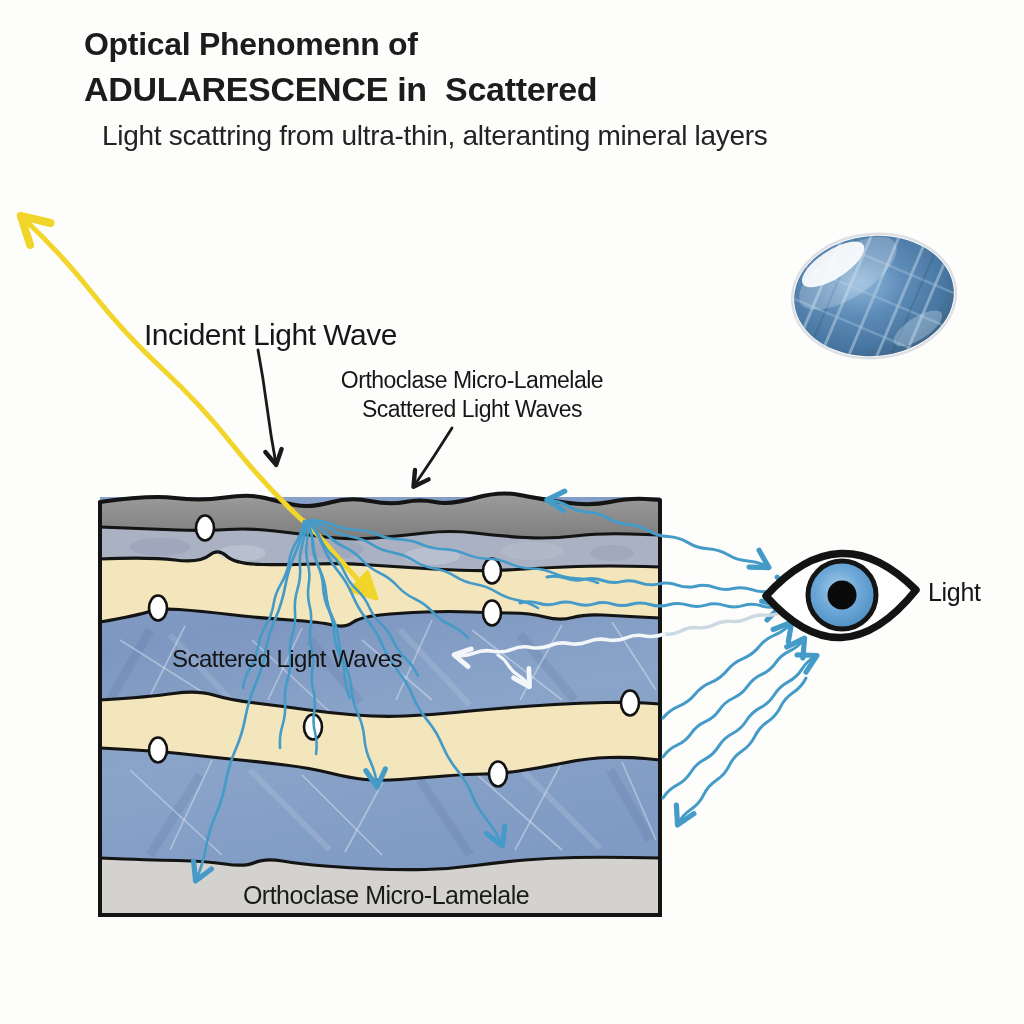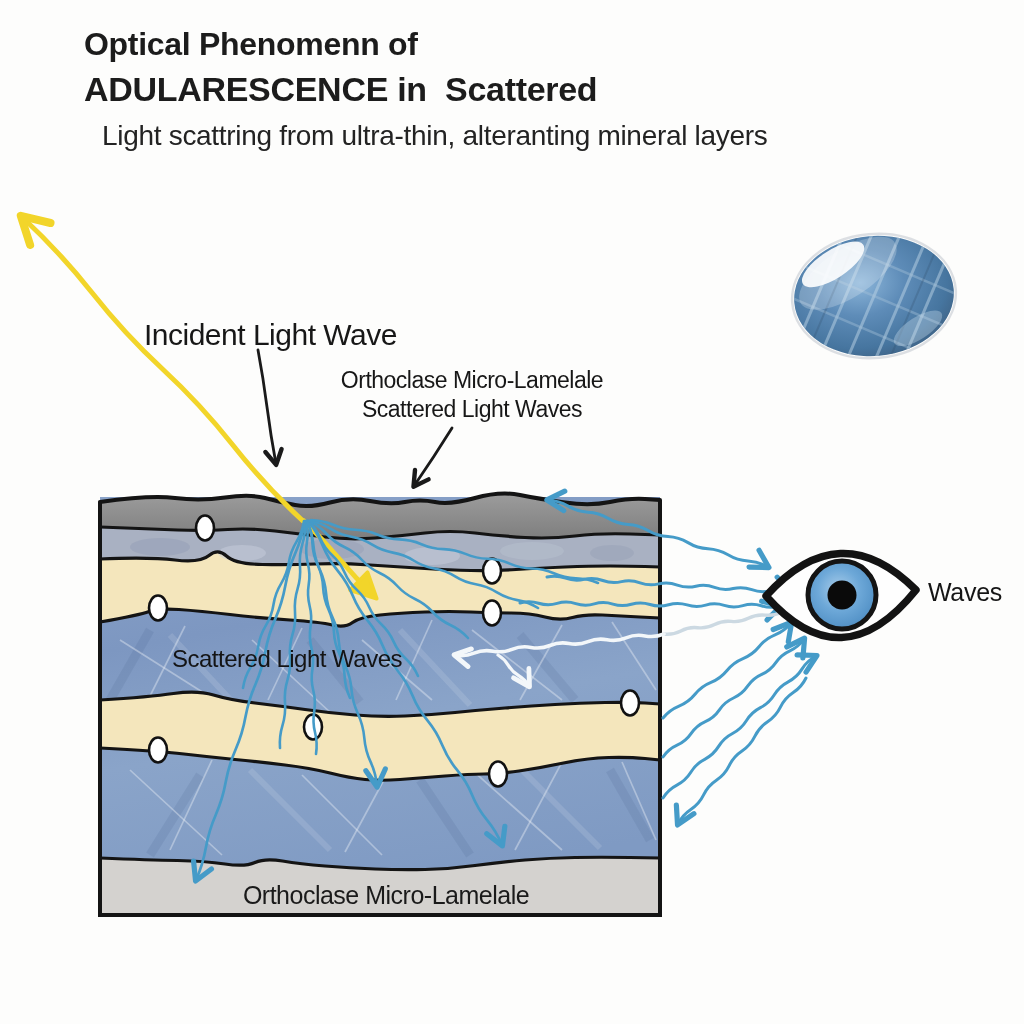--- a/index.html
+++ b/index.html
@@ -226,14 +226,14 @@
 
   <div class="lbl incident">Incident Light Wave</div>
 
   <div class="lbl callout">
     <div>Orthoclase Micro-Lamelale</div>
     <div>Scattered Light Waves</div>
   </div>
 
   <div class="lbl scatterin">Scattered Light Waves</div>
   <div class="lbl bottomlbl">Orthoclase Micro-Lamelale</div>
-  <div class="lbl viewer">Waves</div>
+  <div class="lbl viewer">Light</div>
 </div>
 
 </body></html>

